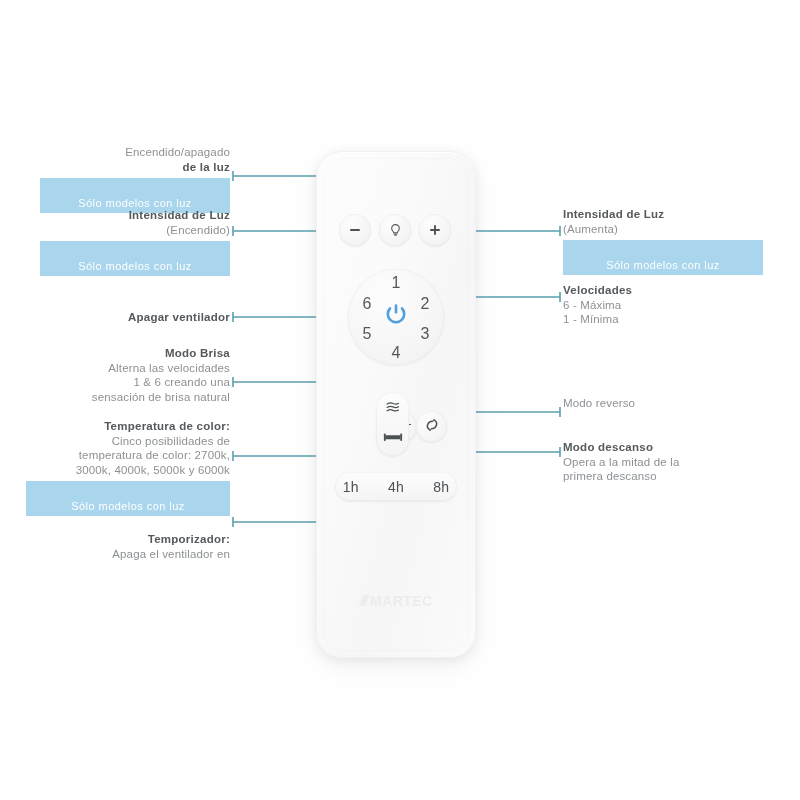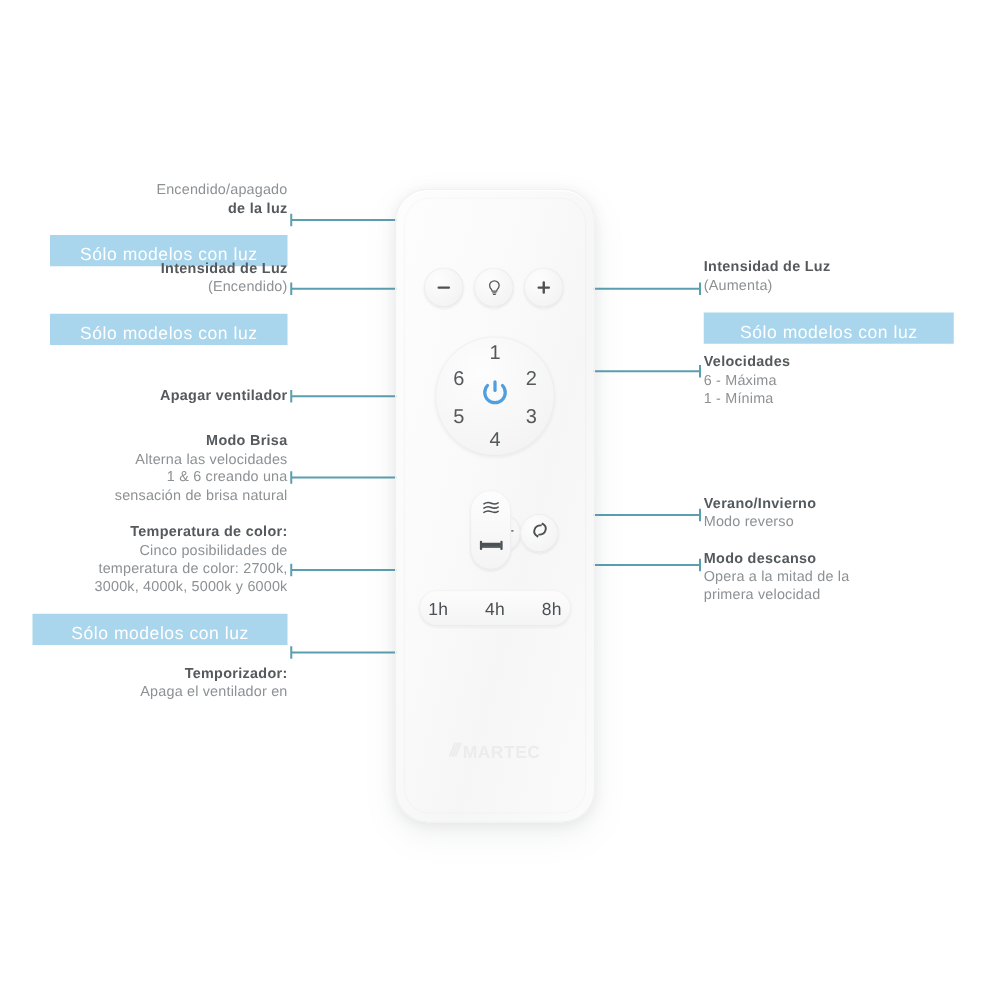--- a/index.html
+++ b/index.html
@@ -17,21 +17,21 @@
   #wires{position:absolute;left:0;top:0;width:800px;height:800px;pointer-events:none;}
 
   
   .callout{position:absolute;font-size:11.5px;line-height:14.5px;letter-spacing:.15px;}
   .callout.left{text-align:right;}
   .callout.right{text-align:left;}
   .c-title{font-weight:bold;color:#55595c;display:block;letter-spacing:.25px;}
   .c-sub{display:block;color:#8d9194;}
   .onlybar{
     display:block;background:#a9d6ec;color:#ffffff;
-    font-size:14px;line-height:16px;padding:7px 8px 2px 8px;margin-top:14px;
+    font-size:11px;line-height:16px;padding:17px 8px 2px 8px;margin-top:4px;
     letter-spacing:.45px;white-space:nowrap;
   }
   .callout.left .onlybar{text-align:center;}
   .callout.right .onlybar{text-align:center;}
 
   
   #remote{
     position:absolute;left:316px;top:151px;width:158px;height:505px;
     border-radius:26px;
     background:linear-gradient(105deg,#fdfdfd 0%,#fafafa 38%,#f6f6f6 62%,#fbfbfb 100%);
@@ -206,28 +206,27 @@
     <span class="onlybar">Sólo modelos con luz</span>
   </div>
 
   <div class="callout right" style="left:563px;top:283px;width:200px;">
     <span class="c-title">Velocidades</span>
     <span class="c-sub">6 - Máxima</span>
     <span class="c-sub">1 - Mínima</span>
   </div>
 
   <div class="callout right" style="left:563px;top:396px;width:200px;">
-    <span class="c-title">Verano/Invierno</span>
     <span class="c-sub">Modo reverso</span>
   </div>
 
   <div class="callout right" style="left:563px;top:440px;width:200px;">
     <span class="c-title">Modo descanso</span>
     <span class="c-sub">Opera a la mitad de la</span>
-    <span class="c-sub">primera velocidad</span>
+    <span class="c-sub">primera descanso</span>
   </div>
 
   <div id="remote">
 
     <div class="toprow">
       <div class="rbtn" id="btn-dim">
         <span class="glyph">
           <svg width="16" height="16" viewBox="0 0 16 16">
             <rect x="3" y="7.1" width="10" height="1.9" rx="0.9" fill="#4c5154"></rect>
           </svg>

